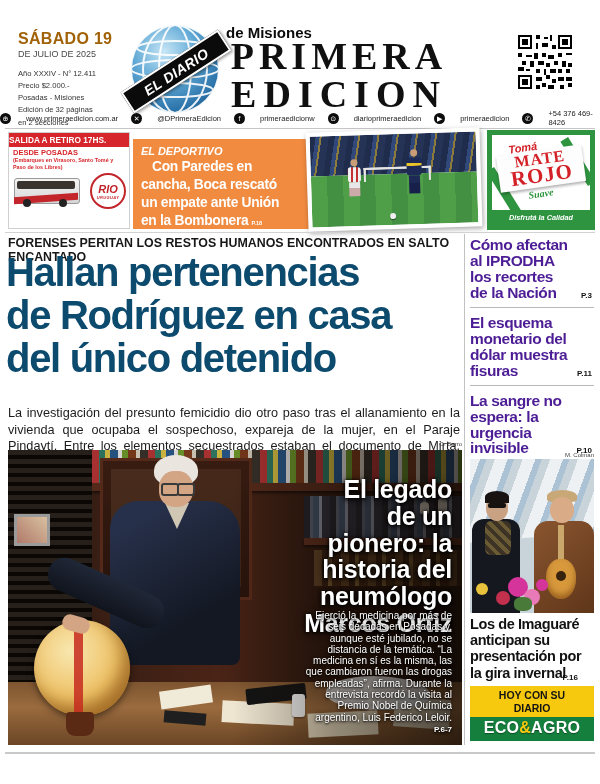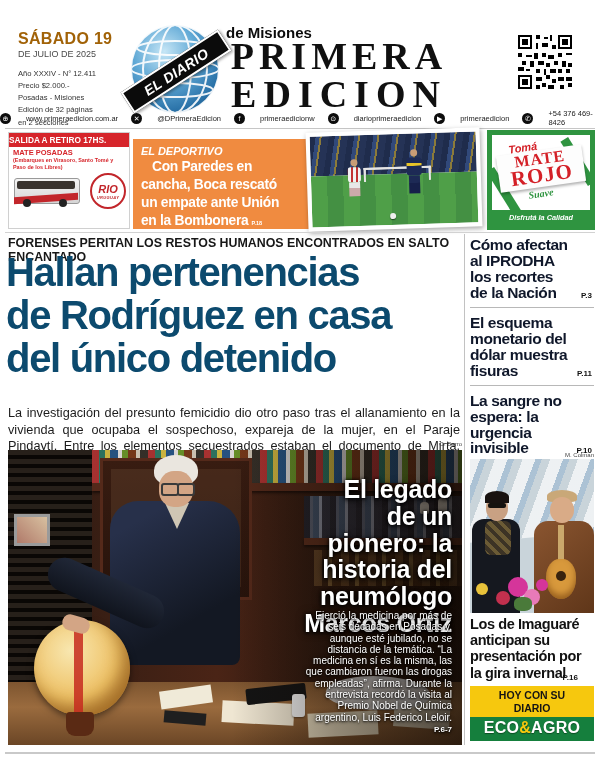--- a/index.html
+++ b/index.html
@@ -101,21 +101,21 @@
   .headline { position:absolute; left:6px; top:251px; width:460px; font-size:40px; font-weight:bold;
               color:#0c4a6e; line-height:1.07; letter-spacing:-1.3px; white-space:pre-line; }
   .deck { position:absolute; left:8px; top:392px; width:452px; font-size:12.7px; color:#1c1c1c;
           line-height:1.33; text-align:justify; }
   .pref { font-size:9px; font-weight:bold; color:#111; white-space:nowrap; }
 
   
   .vsep { position:absolute; left:464px; top:234px; width:1px; height:511px; background:#c2c2c2; }
   .sidebar { position:absolute; left:470px; top:237px; width:124px; }
   .sb-item { position:relative; }
-  .sb-h { font-size:15.5px; font-weight:bold; line-height:1.03; letter-spacing:-.4px; color:#0f172a; white-space:pre-line; }
+  .sb-h { font-size:15.5px; font-weight:bold; line-height:1.03; letter-spacing:-.4px; color:#4c1d95; white-space:pre-line; }
   .sb-p { position:absolute; right:2px; bottom:1px; font-size:8px; font-weight:bold; }
   .sb-div { border-top:1px solid #b8b8b8; margin:6px 0 7px; }
 
   
   .credit { position:absolute; font-size:6px; color:#444; text-align:right; }
   .photo { position:absolute; left:8px; top:450px; width:454px; height:295px; overflow:hidden; background:#2c1910; }
   .ph-shelfbg { position:absolute; inset:0;
     background:linear-gradient(90deg,#241510 0,#3a1f14 22%,#4a2416 46%,#301a10 68%,#20130c 100%); }
   .ph-books-top { position:absolute; left:84px; right:0; top:0; height:34px; opacity:.9;
     background:repeating-linear-gradient(90deg,#b23333 0 7px,#2a7a66 7px 13px,#d8c244 13px 18px,#23578c 18px 26px,#e8e8e8 26px 30px,#6a9a2a 30px 36px,#7a3a1a 36px 44px,#d8d0c0 44px 48px,#33302a 48px 56px); }
@@ -321,21 +321,21 @@
     </div>
     <div class="soc">
       <span class="ic">✆</span>
       <span>+54 376 469-8426</span>
     </div>
   </div>
   <div class="hr1"></div>
 
   <div class="busad">
     <div class="bus-banner">SALIDA A RETIRO 17HS.</div>
-    <div class="bus-from">MATE POSADAS</div>
+    <div class="bus-from">DESDE POSADAS</div>
     <div class="bus-note">(Embarques en Virasoro, Santo Tomé y Paso de los Libres)</div>
     <div class="bus-art">
       <div class="bus-body"></div>
       <div class="bus-win"></div>
       <div class="bus-red"></div>
       <div class="wheel" style="left:14px;"></div>
       <div class="wheel" style="left:50px;"></div>
       <div class="rio">
         <div class="rio-t">RIO</div>
         <div class="rio-s">URUGUAY</div>

